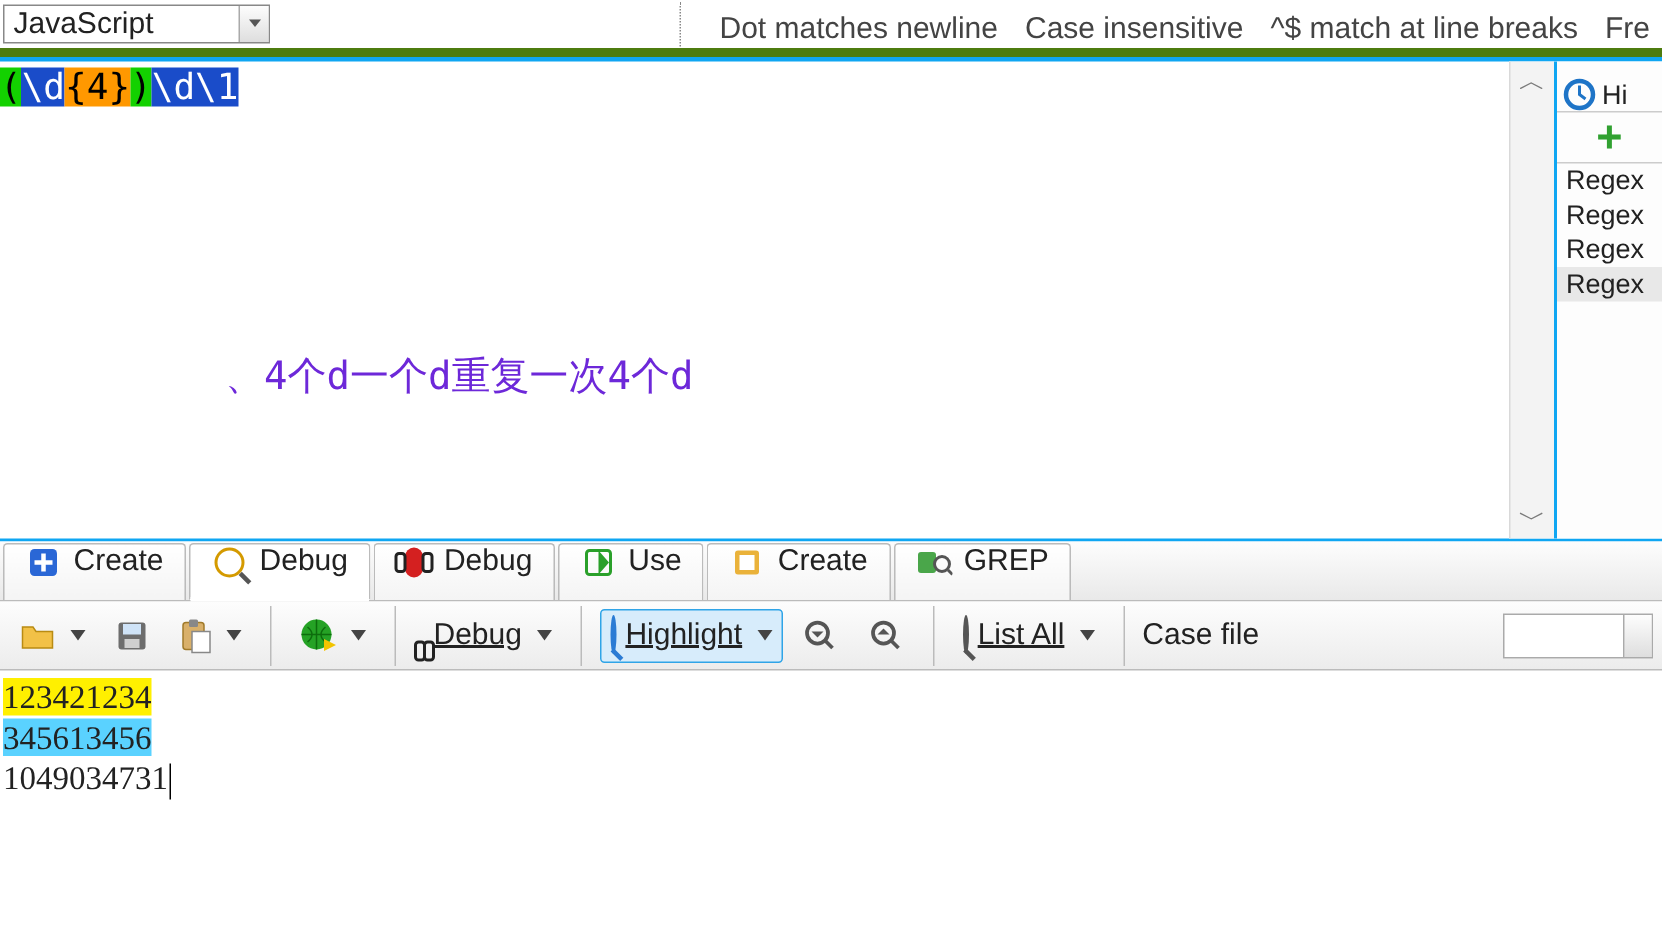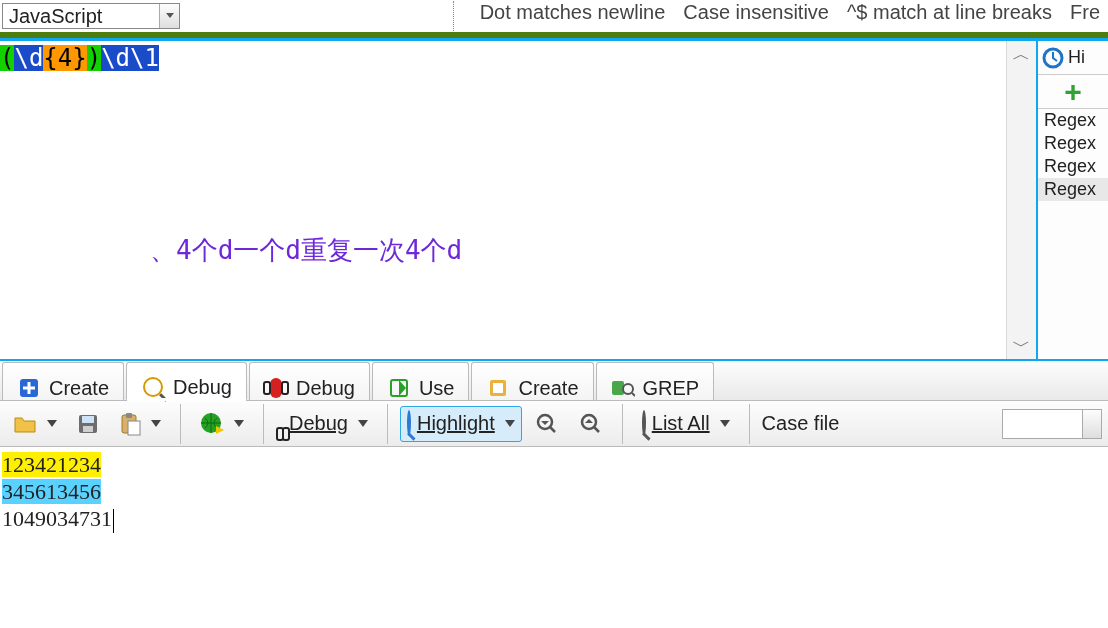--- a/index.html
+++ b/index.html
@@ -2,51 +2,51 @@
 <html><head>
 <meta charset="utf-8">
 <style>
   html,body{margin:0;padding:0;font-family:Tahoma,Arial,sans-serif;font-size:18px;color:#222;background:#fff;width:1108px;height:628px;overflow:hidden}
   *{box-sizing:border-box}
 
   
   .topbar{height:38px;display:flex;align-items:center;border-bottom:6px solid #4d7c0f;padding:0 2px;position:relative;font-size:20px}
   .flavor-select{width:178px;height:26px;border:1px solid #888;background:#fff;display:flex;align-items:center;padding:0 6px;position:relative;margin-right:10px}
   .flavor-select .chev{position:absolute;right:0;top:0;bottom:0;width:20px;display:flex;align-items:center;justify-content:center;background:linear-gradient(#fdfdfd,#dedede);border-left:1px solid #aaa}
-  .option-row{display:flex;gap:18px;align-items:flex-start;margin-left:auto;padding-right:6px;color:#444;white-space:nowrap}
+  .option-row{display:flex;gap:18px;align-items:flex-end;margin-left:auto;padding-right:6px;color:#444;white-space:nowrap}
   .option-row .sep{border-left:1px dotted #888;height:30px;margin-right:8px}
   .option-row .opt{cursor:default}
 
   .hline{height:3px;background:#0fa6f2}
 
   
   .main{display:flex;height:318px}
   .regex-pane{flex:1;position:relative;overflow:hidden;font-family:Consolas,monospace}
   .scroll-v{width:30px;background:#f3f3f3;border-left:1px solid #d9d9d9;display:flex;flex-direction:column;justify-content:space-between}
   .scroll-arrow{height:26px;display:flex;align-items:center;justify-content:center;color:#7a7a7a;font-size:18px}
   .side{width:72px;border-left:2px solid #0fa6f2;background:#fdfdfd;display:flex;flex-direction:column}
-  .side-head{height:34px;border-bottom:1px solid #ccc;display:flex;align-items:center;gap:4px;padding:0 4px;font-size:18px}
+  .side-head{height:34px;border-bottom:1px solid #ccc;display:flex;align-items:flex-end;gap:4px;padding:0 4px;font-size:18px}
   .side-add{height:34px;border-bottom:1px solid #ccc;display:flex;align-items:center;justify-content:center;color:#31a131;font-size:28px;font-weight:bold}
   .side-list{flex:1;overflow:hidden;font-size:18px}
   .side-item{padding:1px 6px;white-space:nowrap}
   .side-item.sel{background:#e8e8e8}
 
   
   .regex-line{position:absolute;top:4px;left:0;display:flex;align-items:center;font-size:24px;height:26px;white-space:nowrap}
   .tok{display:inline-block;line-height:26px}
   .tok-selbg{background:#1a4cc9;color:#fff}
   .tok-green{background:#13d100}
   .tok-orange{background:#ff9800}
   .annotation{position:absolute;top:192px;left:150px;color:#6d28d9;font-size:26px;white-space:nowrap}
 
   .hline2{height:2px;background:#0fa6f2}
 
   
   .tabstrip{height:40px;background:linear-gradient(#fdfdfd,#e9e9e9);display:flex;align-items:flex-end;border-bottom:1px solid #bbb;padding-left:2px;gap:2px}
-  .tab{height:38px;border:1px solid #bbb;border-bottom:none;background:linear-gradient(#fff,#f4f4f4);padding:0 14px;display:flex;align-items:flex-end;gap:8px;font-size:20px;border-radius:3px 3px 0 0}
+  .tab{height:38px;border:1px solid #bbb;border-bottom:none;background:linear-gradient(#fff,#f4f4f4);padding:0 14px;display:flex;align-items:flex-start;gap:8px;font-size:20px;border-radius:3px 3px 0 0}
   .tab.active{background:#fff;border-bottom:1px solid #fff;position:relative;z-index:2}
   .tab.active::after{content:"";position:absolute;left:0;right:0;bottom:-2px;height:3px;background:#fff}
   .tab .ico{width:24px;height:24px;display:flex;align-items:center;justify-content:center}
 
   
   .toolbar{height:46px;background:linear-gradient(#fdfdfd,#ececec);border-bottom:1px solid #bbb;display:flex;align-items:center;padding:0 6px;gap:6px;font-size:20px}
   .sep-v{width:1px;height:40px;background:#bbb;margin:0 6px}
   .tbtn{height:36px;border:1px solid transparent;display:flex;align-items:center;gap:6px;padding:0 6px;border-radius:3px}
   .tbtn.drop::after{content:"";border-left:5px solid transparent;border-right:5px solid transparent;border-top:7px solid #444;margin-left:4px}
   .tbtn.highlighted{border:1px solid #2fa4e7;background:#d7ecfb}

